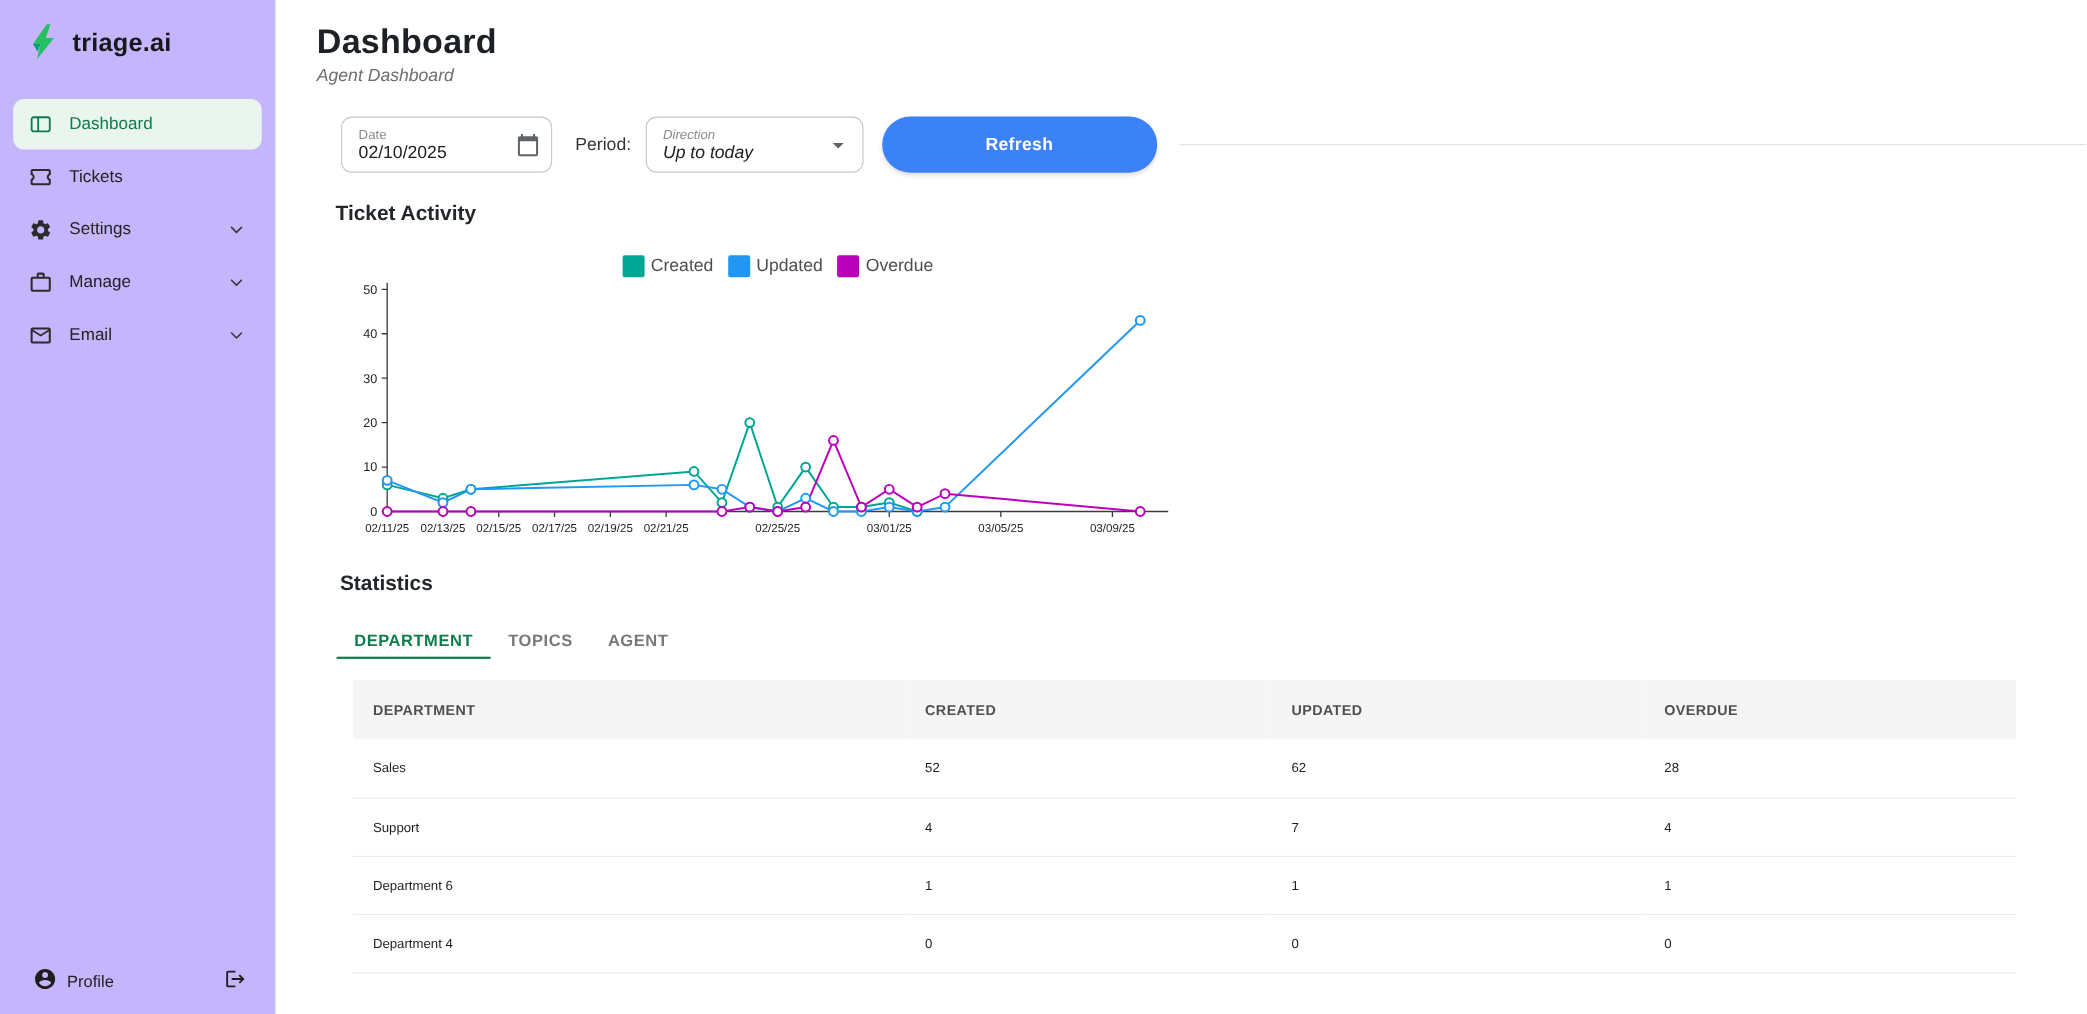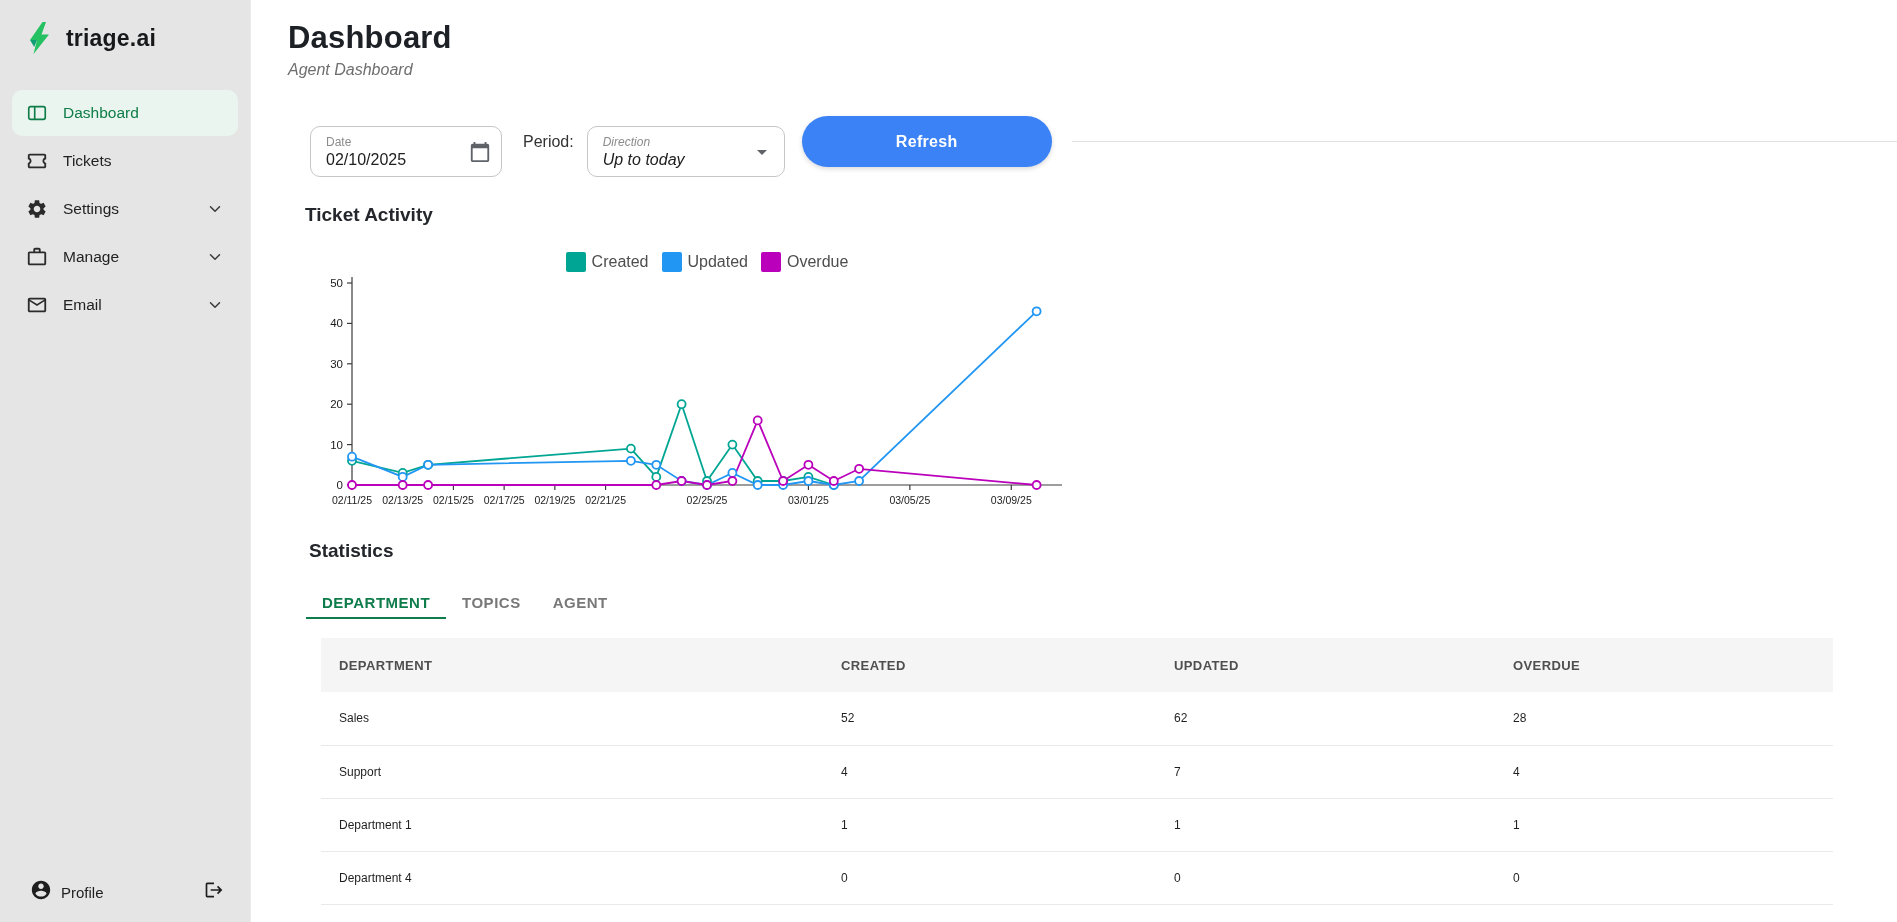--- a/index.html
+++ b/index.html
@@ -1,21 +1,21 @@
 <!DOCTYPE html>
 <html><head>
 <meta charset="utf-8">
 <style>
   * { margin:0; padding:0; box-sizing:border-box; }
   html,body { width:1897px; height:922px; }
   body { font-family:"Liberation Sans",sans-serif; background:#ffffff; color:#1e1e1e; overflow:hidden; }
   .screen { display:flex; width:1897px; height:922px; background:#fff; }
 
   
-  .sidebar { width:251px; min-width:251px; border-right:1px solid #ececec; display:flex; flex-direction:column; padding-bottom:16px; background:#e5e5e5; }
+  .sidebar { width:251px; min-width:251px; border-right:1px solid #ececec; display:flex; flex-direction:column; padding-bottom:16px; background:#c4b5fd; }
   .logo-row { display:flex; align-items:center; gap:10px; padding:20px 0 0 20px; }
   .logo-mark { width:36px; height:36px; display:block; }
   .brand { font-size:23px; font-weight:700; color:#17181a; letter-spacing:.2px; }
   .nav { margin-top:34px; padding:0 12px; display:flex; flex-direction:column; gap:2px; }
   .nav-item { height:46px; display:flex; align-items:center; gap:15px; padding:0 14px; border-radius:10px; cursor:pointer; color:#222; }
   .nav-item .icon { width:22px; height:22px; flex:0 0 22px; color:#2b2b2b; }
   .nav-item .icon svg { width:22px; height:22px; display:block; }
   .nav-item.active { background:#e9f5ee; color:#0E7C49; }
   .nav-item.active .icon { color:#0E7C49; }
   .nav-label { flex:1; font-size:15.5px; font-weight:500; }
@@ -26,21 +26,21 @@
   .profile-icon svg { width:22px; height:22px; display:block; color:#1e1e1e; }
   .logout-btn { margin-left:auto; background:none; border:none; cursor:pointer; padding:2px; }
   .logout-btn svg { width:20px; height:20px; display:block; color:#1e1e1e; }
 
   
   .main { flex:1; padding:20px 0 0 37px; }
   .page-title { font-size:31px; line-height:36px; font-weight:700; color:#1d2126; letter-spacing:.2px; }
   .page-subtitle { margin-top:4px; font-size:16px; line-height:20px; color:#6e6e6e;font-style:italic; }
 
   .controls { margin-top:26px; margin-left:22px; display:flex; align-items:center; }
-  .field { position:relative; width:192px; height:51px; border:1px solid #c6c6c6; border-radius:10px; display:flex; flex-direction:column; justify-content:center; padding:2px 40px 0 15px; cursor:pointer; background:#fff;margin-top:20px; }
+  .field { position:relative; width:192px; height:51px; border:1px solid #c6c6c6; border-radius:10px; display:flex; flex-direction:column; justify-content:center; padding:2px 40px 0 15px; cursor:pointer; background:#fff; }
   .float-label { font-size:12px; color:#8b8b8b; line-height:14px; }
   .field-value { font-size:16px; color:#202020; line-height:20px; margin-top:1px; white-space:nowrap; }
   .field-icon { position:absolute; right:10px; top:50%; transform:translateY(-50%); }
   .field-icon svg { width:22px; height:22px; display:block; color:#5f6368; fill:#5f6368; }
   .period-label { margin-left:21px; font-size:16px; color:#333; }
   .select-field { width:198px; margin-left:13px;font-style:italic; }
   .select-field .field-icon svg { width:24px; height:24px; }
   .refresh-btn { margin-left:17px; width:250px; height:51px; border:none; border-radius:26px; background:#3b82f6; color:#fff; font-family:inherit; font-size:16px; font-weight:600; letter-spacing:.3px; cursor:pointer; box-shadow:0 2px 5px rgba(0,0,0,.15); }
   .controls-divider { flex:1; height:1px; background:#e2e2e2; margin-left:20px; }
 
@@ -319,21 +319,21 @@
             <td>62</td>
             <td>28</td>
           </tr>
           <tr>
             <td>Support</td>
             <td>4</td>
             <td>7</td>
             <td>4</td>
           </tr>
           <tr>
-            <td>Department 1</td>
+            <td>Department 6</td>
             <td>1</td>
             <td>1</td>
             <td>1</td>
           </tr>
           <tr>
             <td>Department 4</td>
             <td>0</td>
             <td>0</td>
             <td>0</td>
           </tr>

